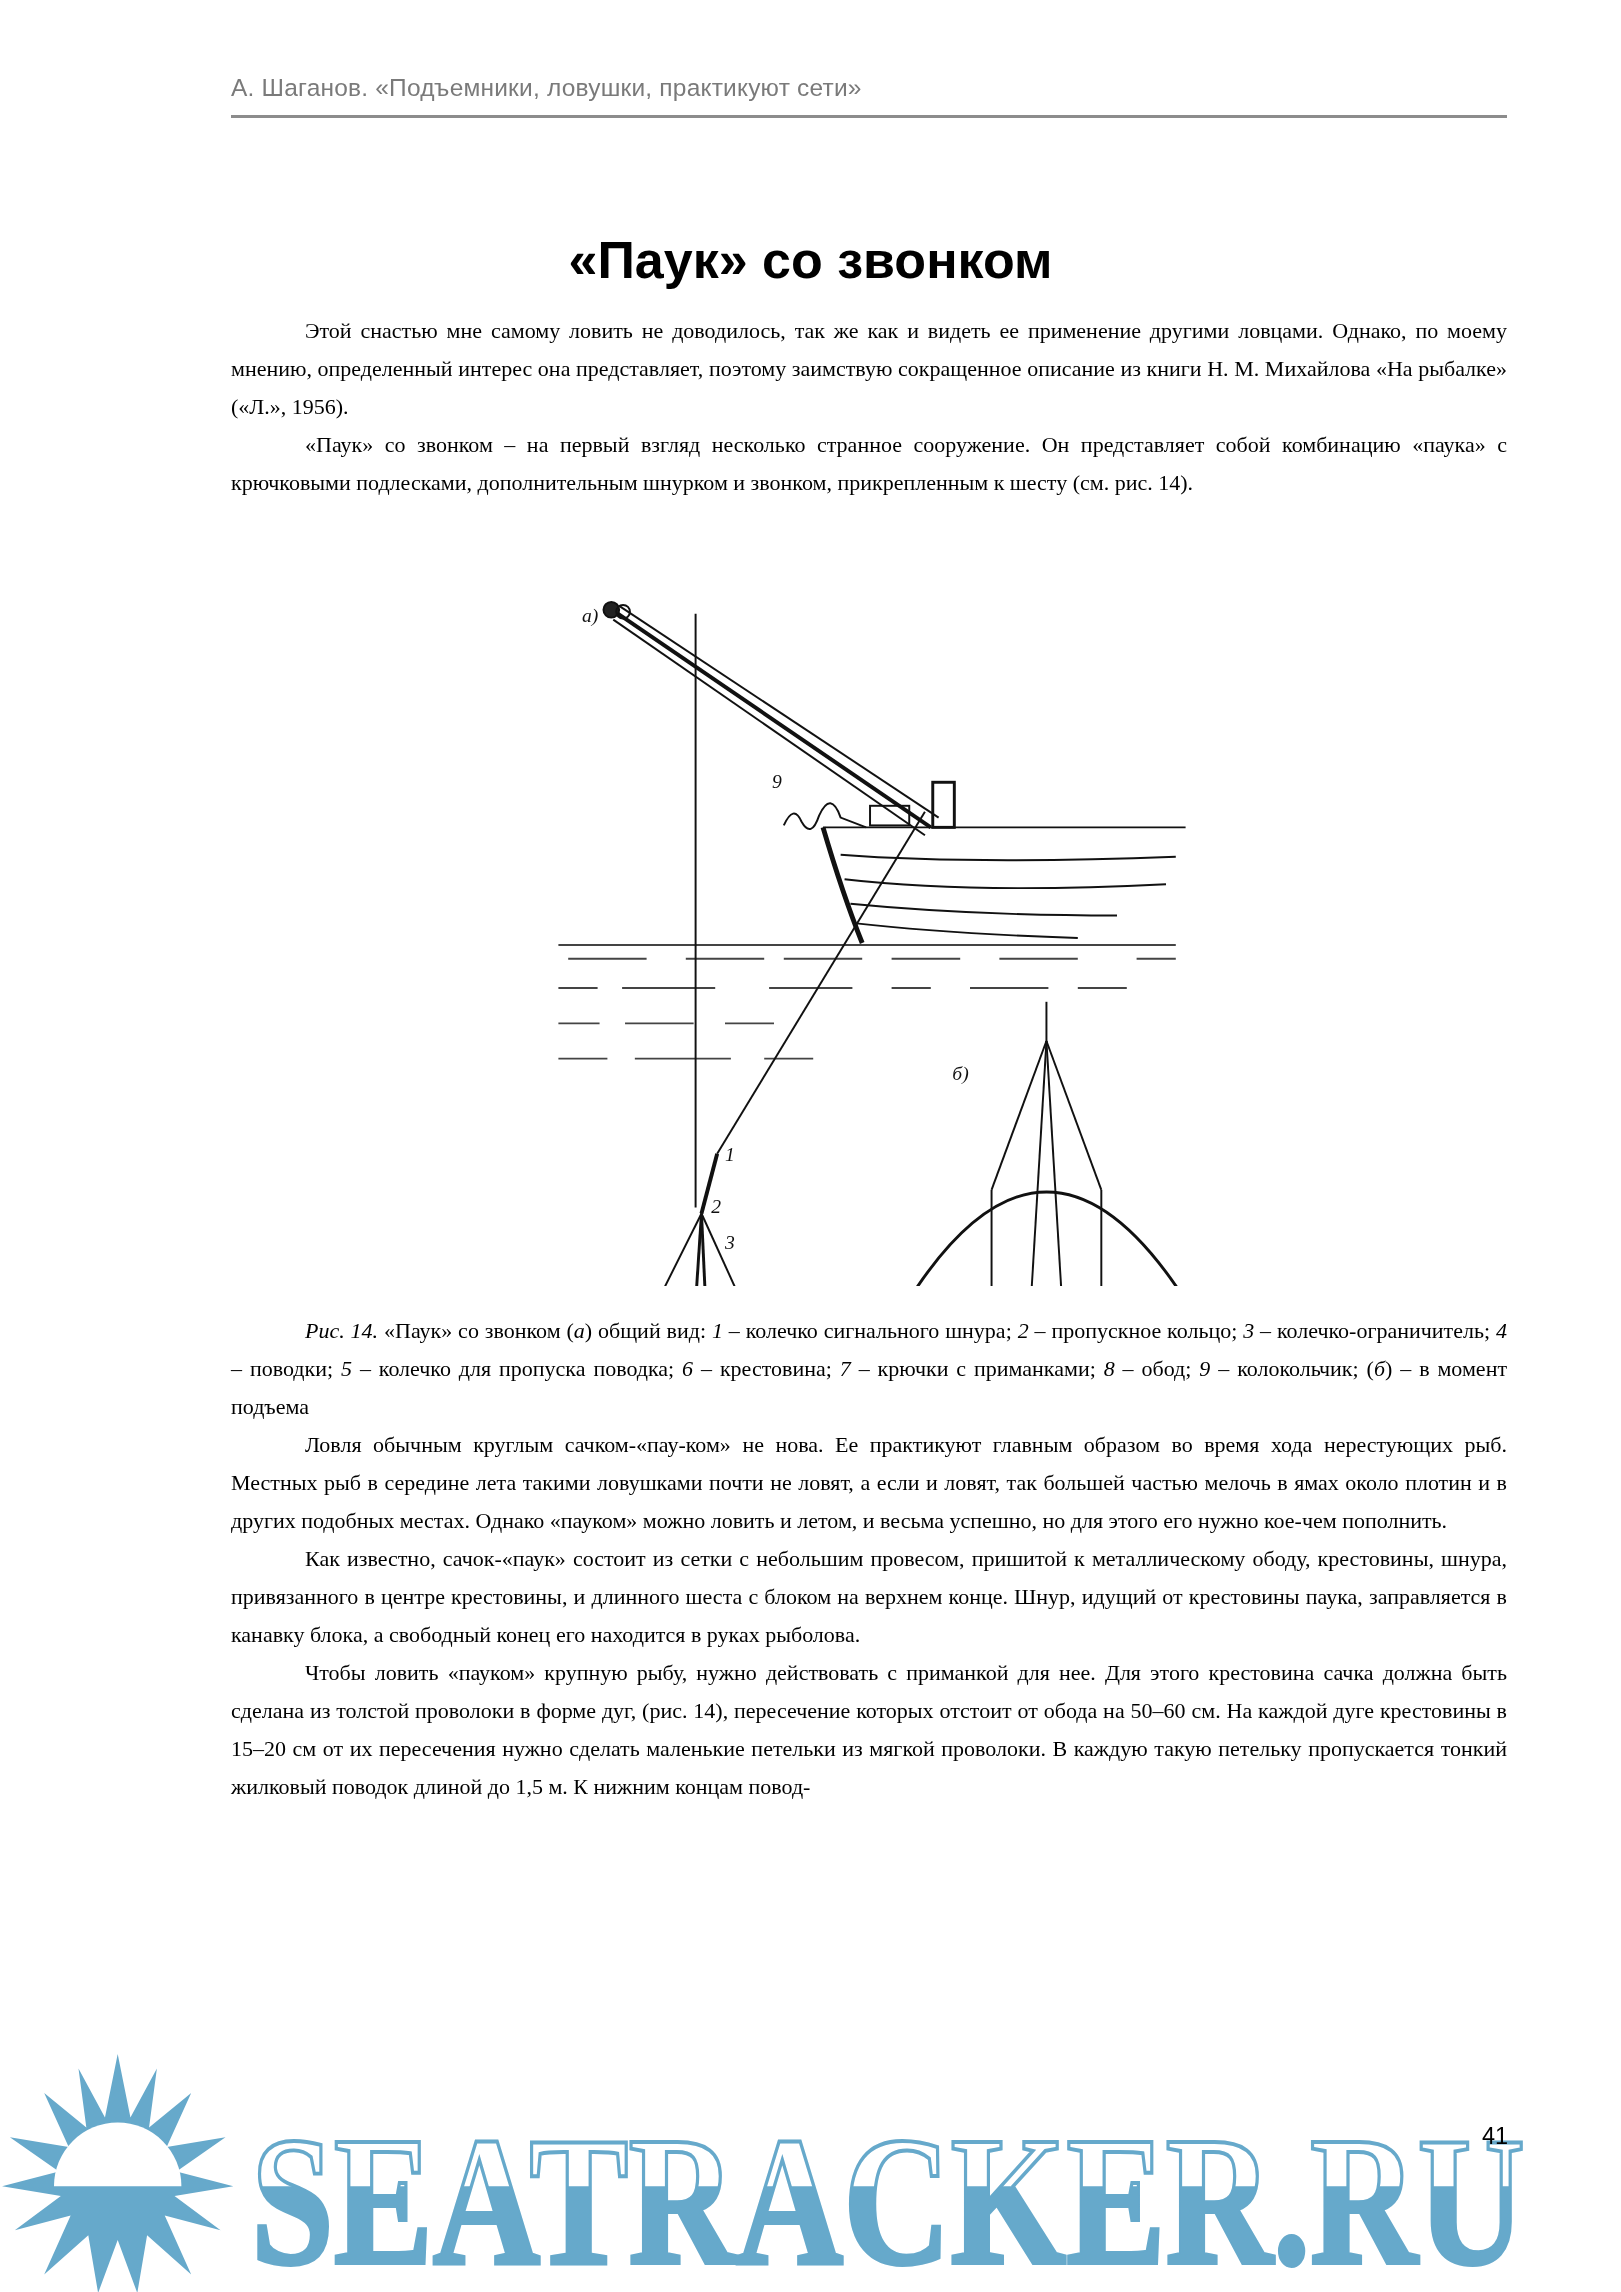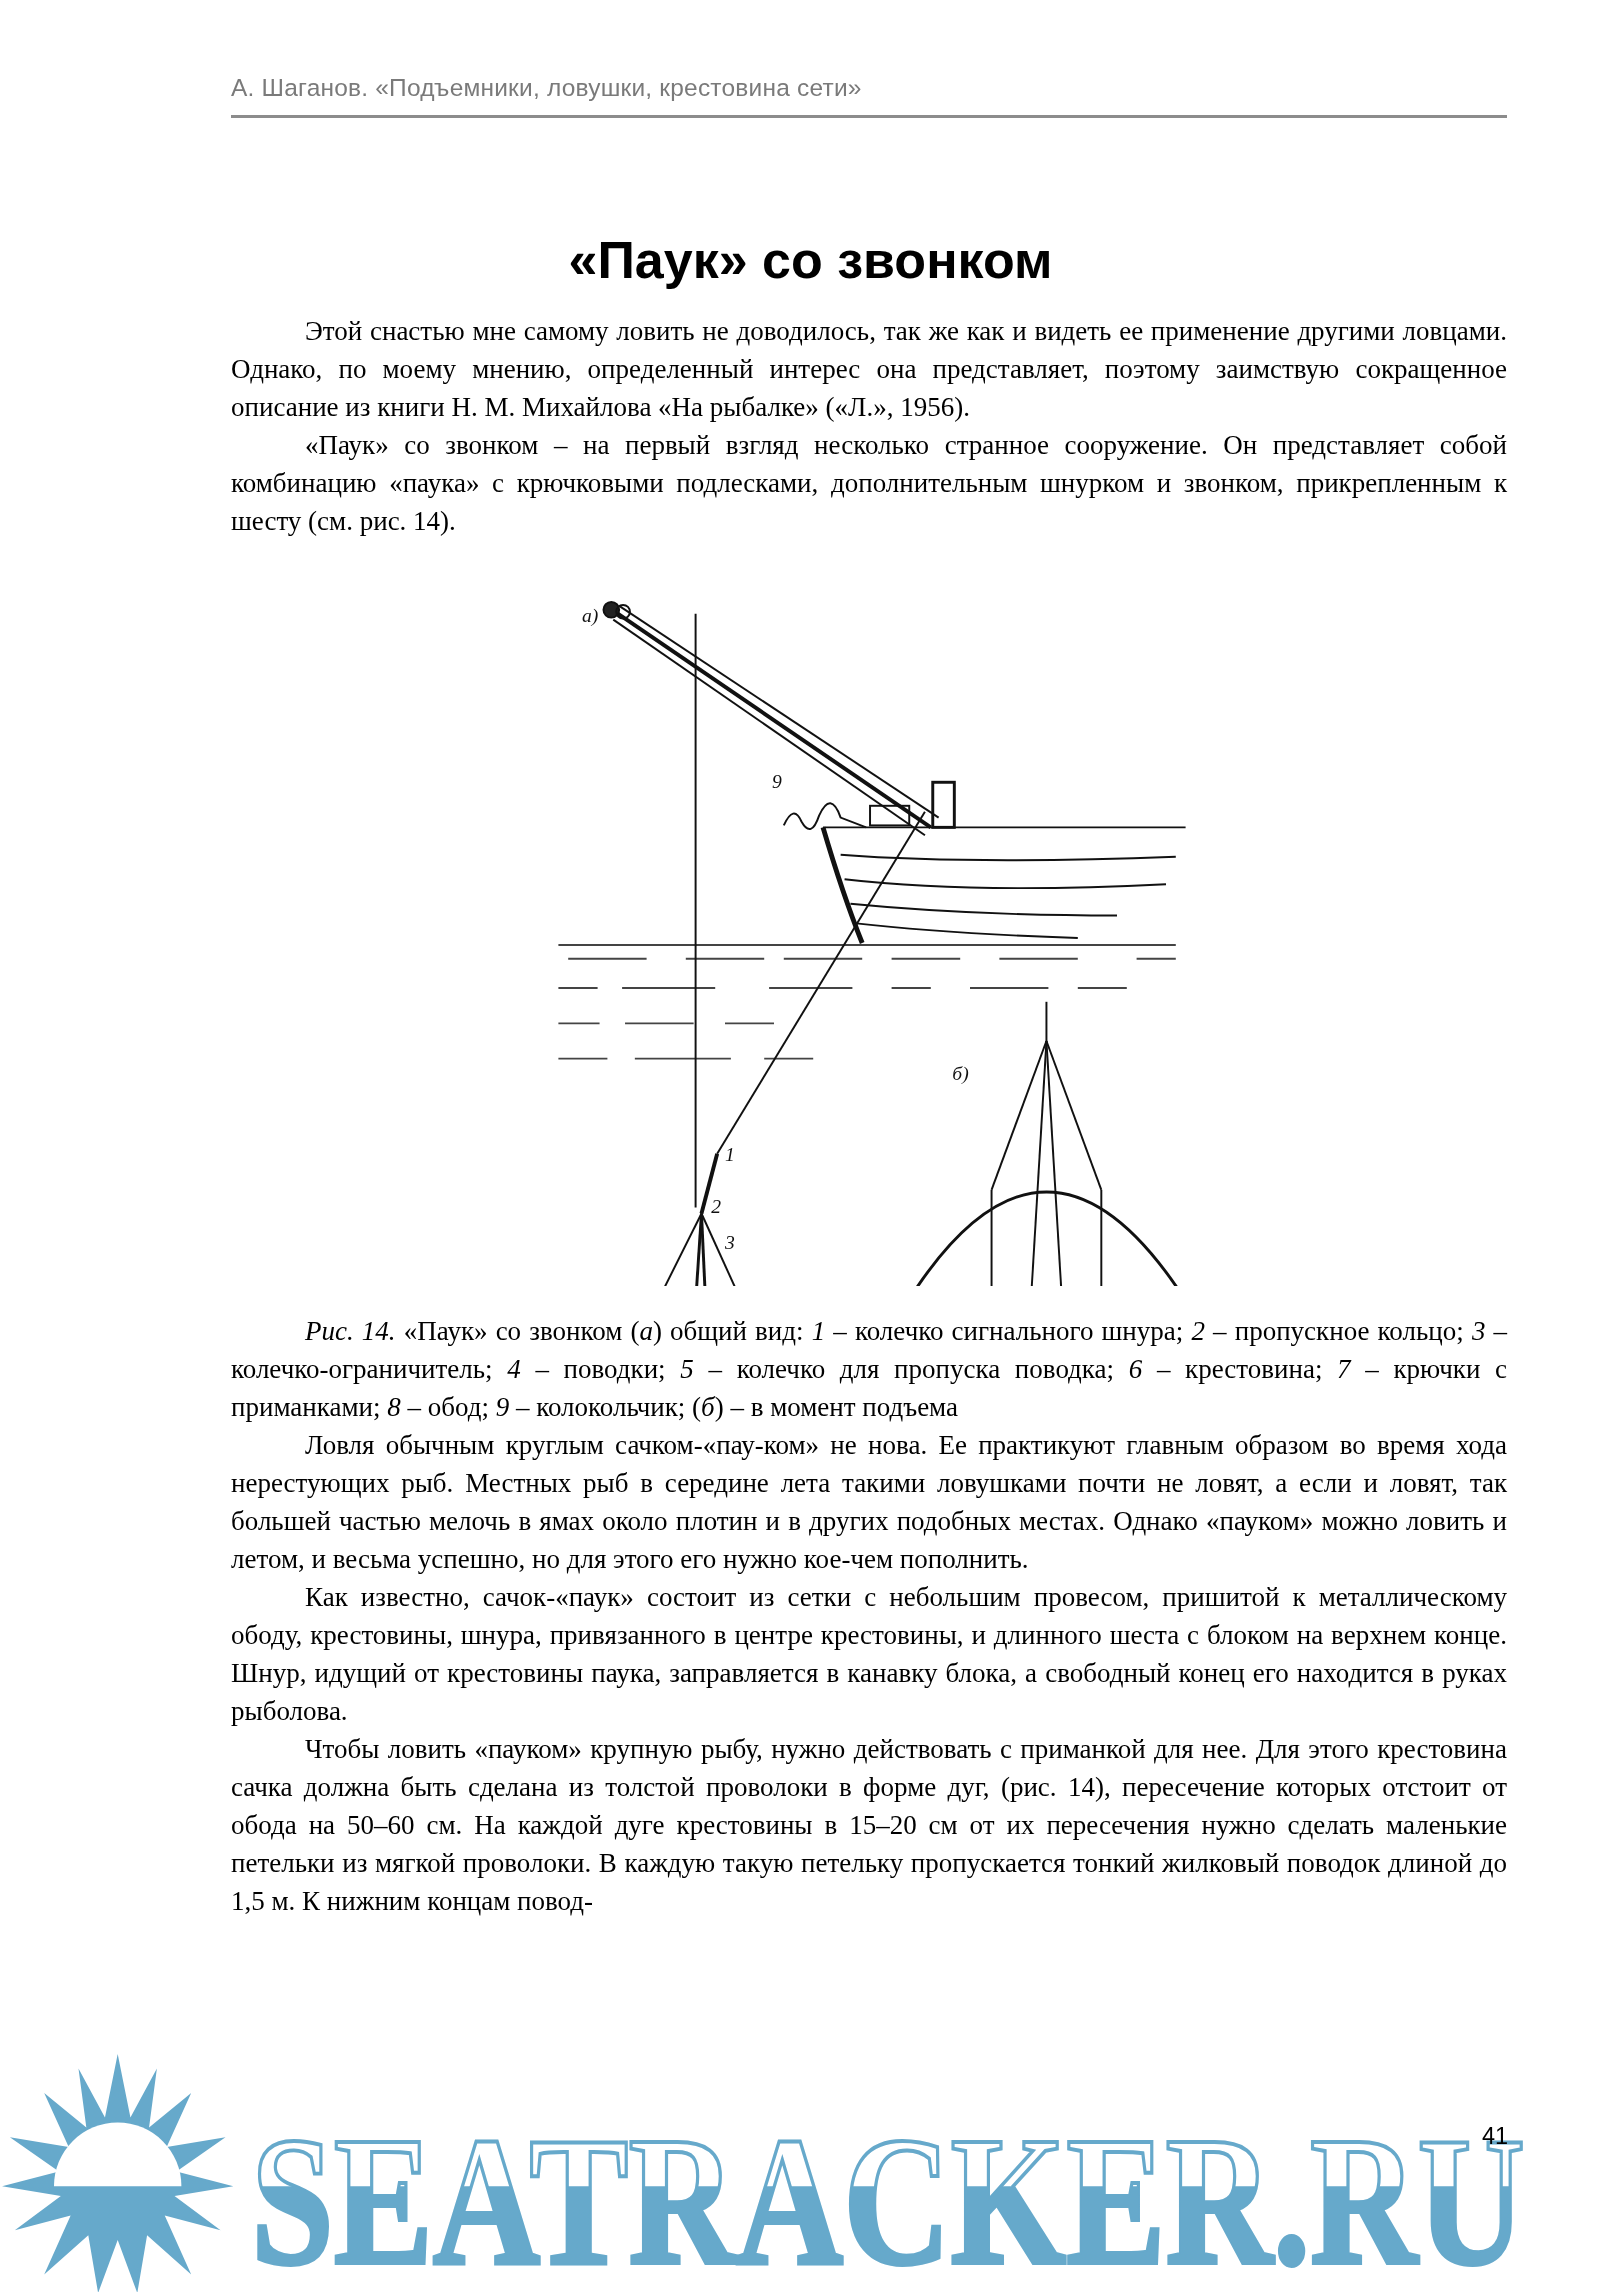--- a/index.html
+++ b/index.html
@@ -19,21 +19,21 @@
   .page-title {
     position: absolute; left: 0; width: 100%; top: 230px;
     text-align: center;
     font-family: "Liberation Sans", sans-serif;
     font-weight: bold; font-size: 52px; color: #000;
   }
 
   .body-text {
     position: absolute; left: 231px; width: 1276px;
     font-family: "Liberation Serif", serif;
-    font-size: 27px; line-height: 38px; color: #000;
+    font-size: 22px; line-height: 38px; color: #000;
     text-align: justify;
   }
   .body-text p { margin: 0; text-indent: 74px; }
 
   .block-1 { top: 312px; }
   .block-2 { top: 1312px; }
 
   .caption .it { font-style: italic; }
 
   .figure {
@@ -46,21 +46,21 @@
   }
 
   .watermark {
     position: absolute; left: 0; top: 2049px; width: 1621px; height: 244px;
     pointer-events: none;
   }
 </style>
 </head>
 <body>
 
-<div class="running-header">А.  Шаганов.  «Подъемники, ловушки, крестовина сети»</div>
+<div class="running-header">А.  Шаганов.  «Подъемники, ловушки, практикуют сети»</div>
 <div class="header-rule"></div>
 
 <h1 class="page-title" style="margin:0;">«Паук» со звонком</h1>
 
 <div class="body-text block-1">
   <p>Этой снастью мне самому ловить не доводилось, так же как и видеть ее применение другими ловцами. Однако, по моему мнению, определенный интерес она представляет, поэтому заимствую сокращенное описание из книги Н. М. Михайлова «На рыбалке» («Л.», 1956).</p>
   <p>«Паук» со звонком – на первый взгляд несколько странное сооружение. Он представляет собой комбинацию «паука» с крючковыми подлесками, дополнительным шнурком и звонком, прикрепленным к шесту (см. рис. 14).</p>
 </div>
 
 <svg class="figure" viewBox="0 0 1000 700" xmlns="http://www.w3.org/2000/svg">

